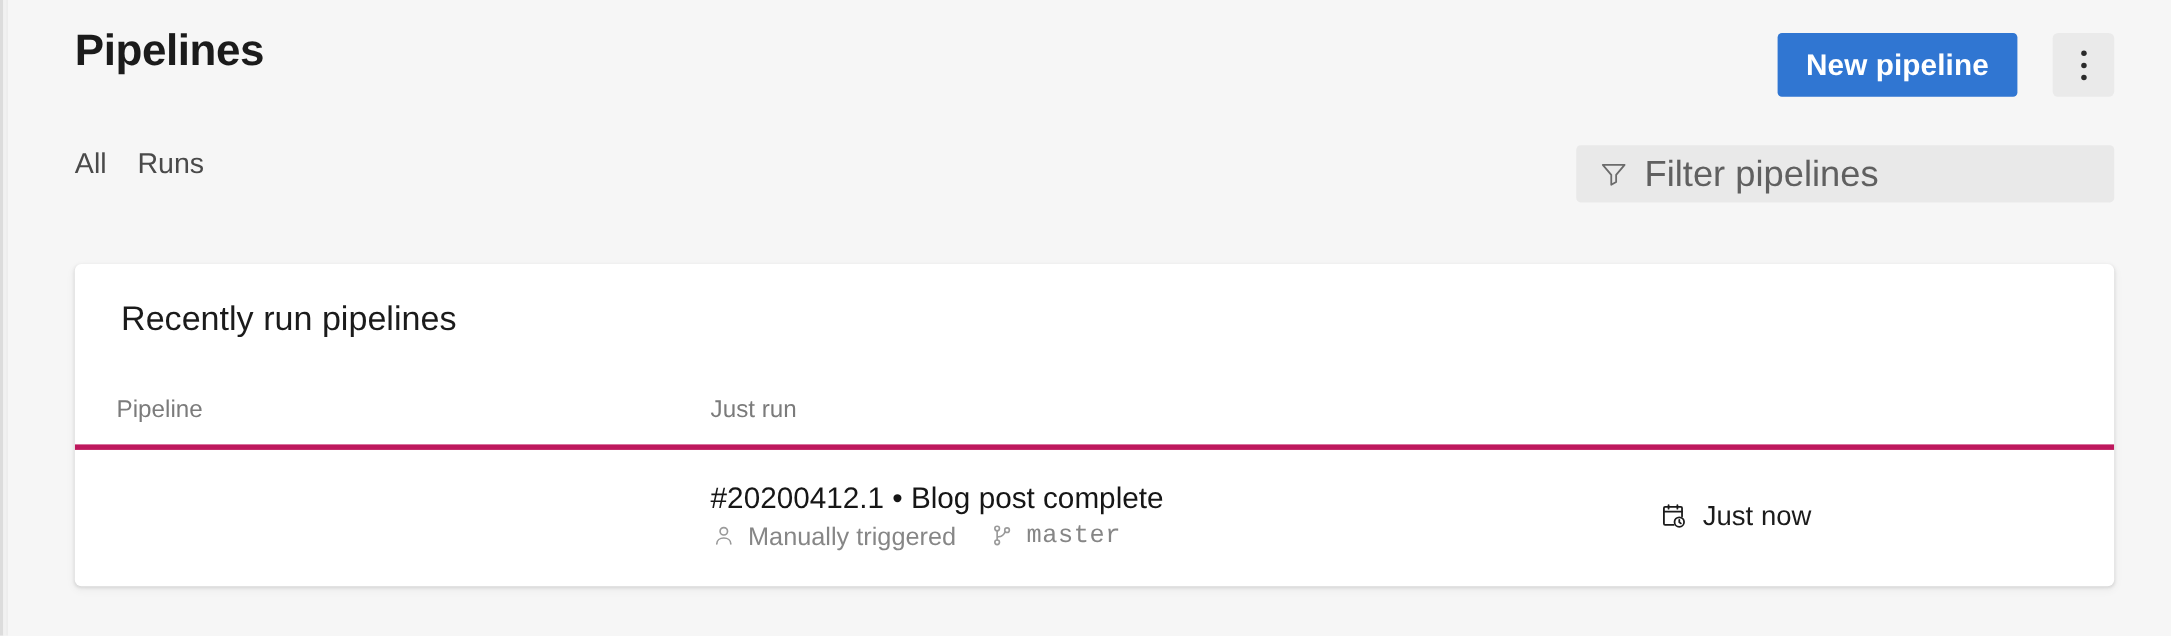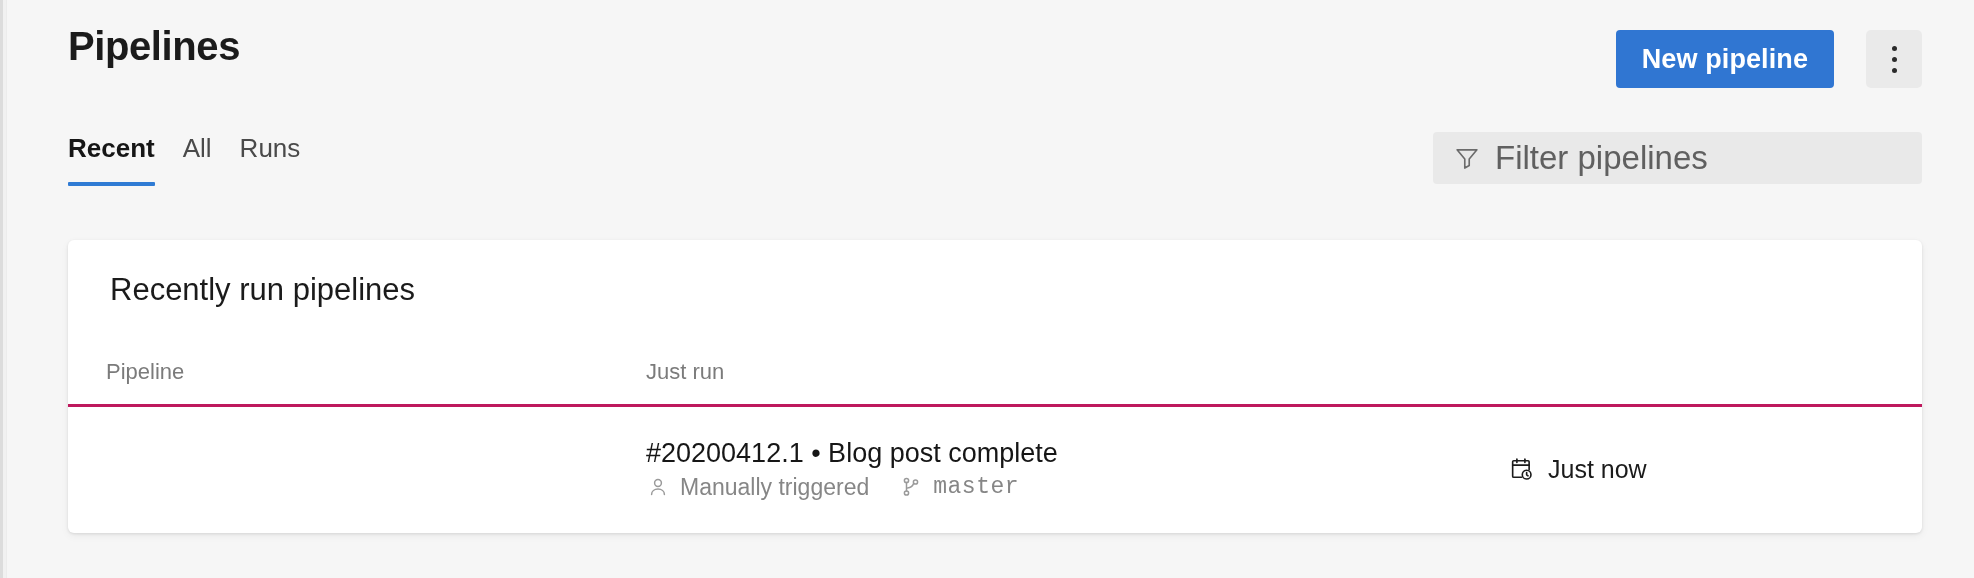--- a/index.html
+++ b/index.html
@@ -194,21 +194,21 @@
     font-weight: normal;
     color: #1b1b1b;
   }
 
   .table-head {
     position: absolute;
     left: 0;
     right: 0;
     top: 118px;
     height: 46px;
-    border-bottom: 3px solid #be185d;
+    border-bottom: 5px solid #be185d;
   }
   .th {
     position: absolute;
     top: 0;
     font-size: 22px;
     line-height: 28px;
     color: #7b7b7b;
     white-space: nowrap;
   }
   .th-pipeline { left: 38px; }
@@ -314,24 +314,20 @@
       <button class="btn-more">
         <span class="dot"></span>
         <span class="dot"></span>
         <span class="dot"></span>
       </button>
     </div>
   </div>
 
   <div class="subnav">
     <div class="tabs">
-      <div class="tab active">
-        <span>Recent</span>
-        <span class="tab-underline"></span>
-      </div>
       <div class="tab">
         <span>All</span>
       </div>
       <div class="tab">
         <span>Runs</span>
       </div>
     </div>
 
     <div class="filter-box">
       <span class="filter-icon">

